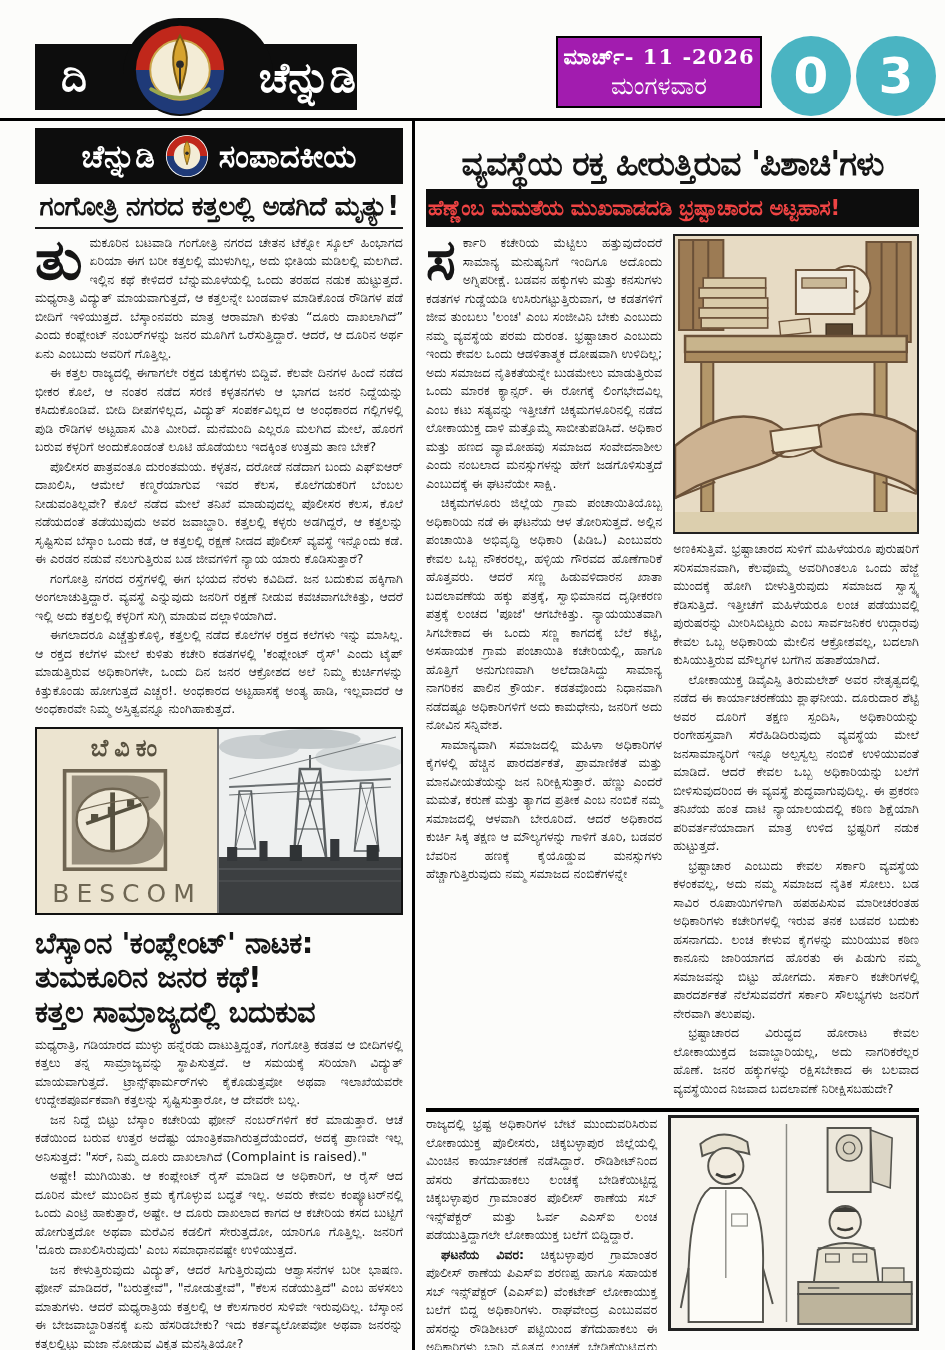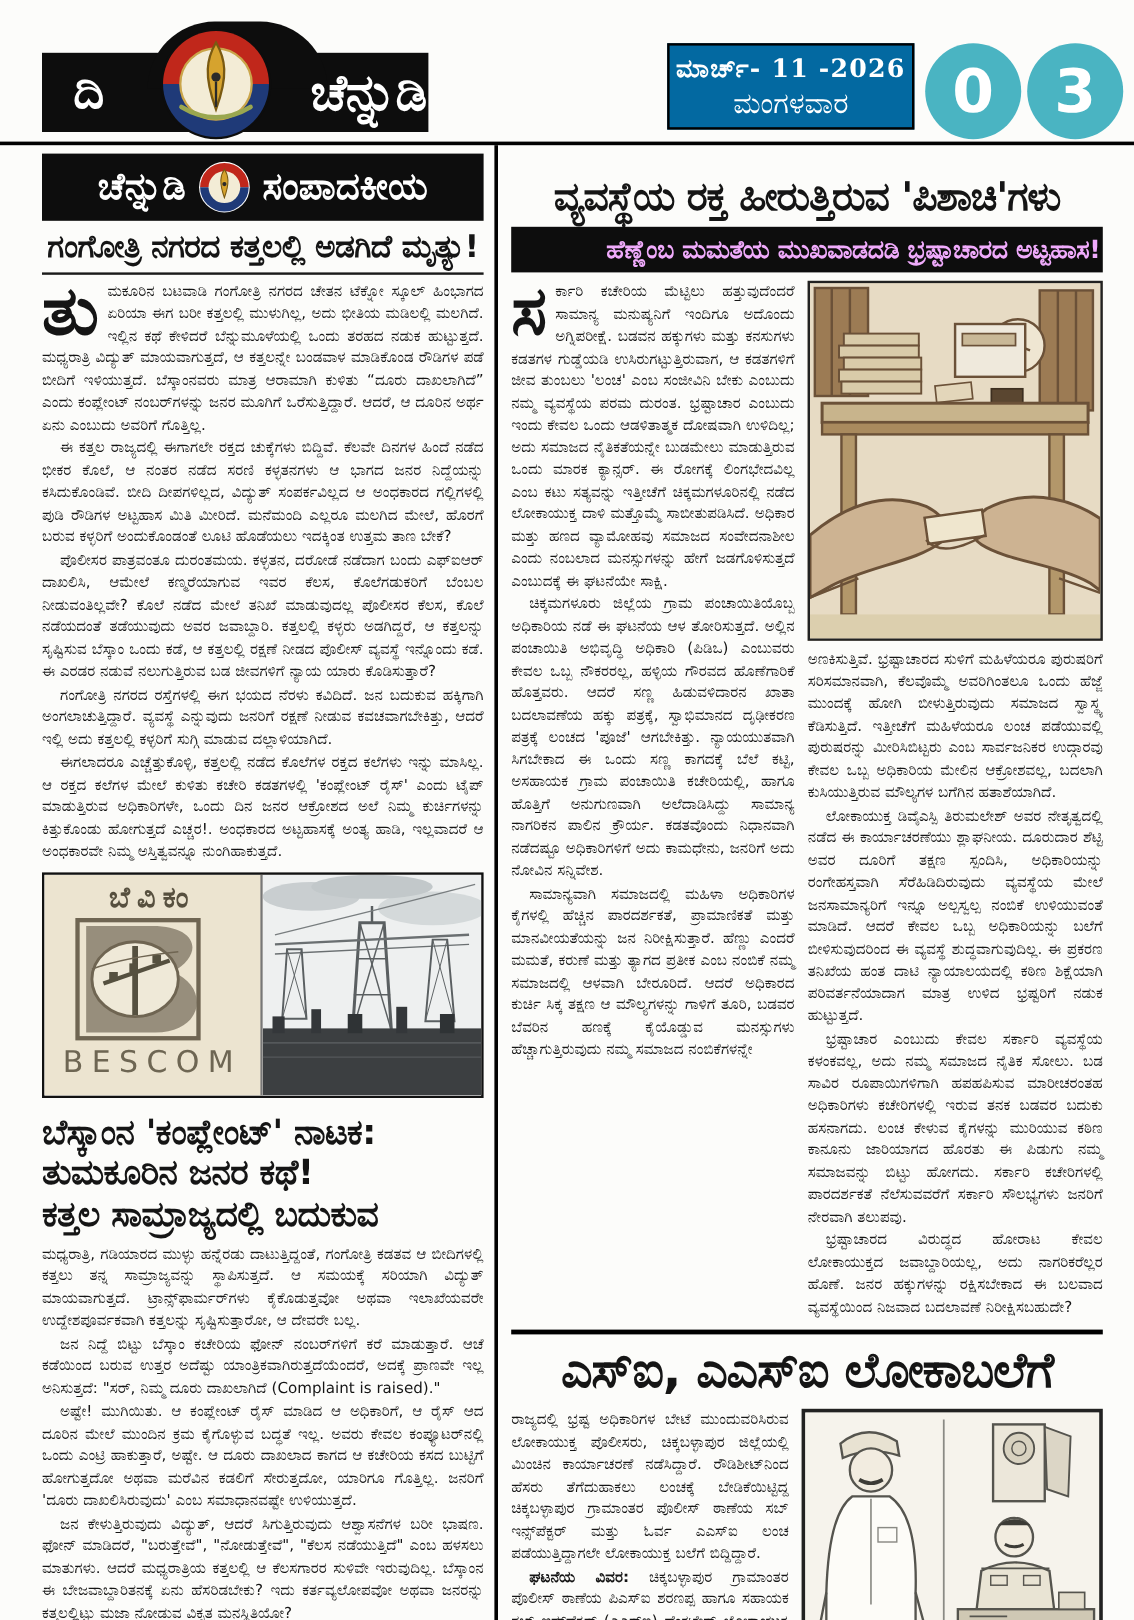--- a/index.html
+++ b/index.html
@@ -6,48 +6,48 @@
   html,body{background:#d9d8d3}
   body{font-family:"DejaVu Sans",sans-serif;color:#151515}
   .page{width:945px;height:1350px;margin:0 auto;background:#fcfcfa;position:relative;overflow:hidden;box-shadow:0 0 6px rgba(0,0,0,.35)}
   
   .header{position:absolute;top:0;left:0;right:0;height:118px}
   .masthead{position:absolute;left:35px;top:44px;width:322px;height:66px;background:#0d0d0d;color:#fff;display:flex;align-items:center}
   .masthead .arch{position:absolute;left:88px;top:-26px;width:150px;height:56px;background:#0d0d0d;border-radius:78px 78px 0 0}
   .mh-the{position:relative;z-index:2;font-size:40px;font-weight:bold;margin-left:26px}
   .mh-logo{position:absolute;left:97px;top:-22px;width:96px;height:96px;z-index:3}
   .mh-title{position:relative;z-index:2;font-size:42px;font-weight:bold;margin-left:172px;letter-spacing:-1px}
-  .datebox{position:absolute;left:556px;top:36px;width:206px;height:72px;background:#0369a1;border:2px solid #000;color:#fff;display:flex;flex-direction:column;align-items:center;justify-content:center;gap:3px}
+  .datebox{position:absolute;left:556px;top:36px;width:206px;height:72px;background:#a21caf;border:2px solid #000;color:#fff;display:flex;flex-direction:column;align-items:center;justify-content:center;gap:3px}
   .datebox .d1{font-family:"DejaVu Serif",serif;font-weight:bold;font-size:21px;letter-spacing:1px}
   .datebox .d2{font-size:24px;font-weight:normal}
   .pagenums{position:absolute;left:766px;top:36px;display:flex}
   .pn-circle{width:80px;height:80px;border-radius:50%;background:#4ab4c2;color:#fff;font-size:50px;font-weight:bold;display:flex;align-items:center;justify-content:center;margin-left:5px}
   
   .content{position:absolute;top:118px;left:0;right:0;bottom:0;border-top:3px solid #000;display:flex}
   .col-left{width:412px;padding:0 9px 0 35px}
   .vdivider{width:3px;background:#000}
   .col-right{flex:1;padding:16px 26px 0 11px}
   
   .edit-banner{background:#0d0d0d;color:#fff;height:56px;margin-top:7px;display:flex;align-items:center;justify-content:center;gap:10px;font-size:31px;font-weight:bold}
   .mini-logo{width:44px;height:44px;flex:0 0 auto}
   .headline1{font-size:26px;font-weight:bold;text-align:center;padding:8px 0 6px;letter-spacing:-.5px;line-height:1.1}
   .bodytext{font-size:12.6px;line-height:1.47;text-align:justify}
   .bodytext p{margin:0 0 1px 0;text-indent:15px}
   .bodytext p.first{text-indent:0}
   .rule-top{border-top:2px solid #1a1a1a;padding-top:5px}
   .dropcap{float:left;font-size:56px;line-height:.82;font-weight:bold;margin:3px 7px 0 0}
   .figure-bescom{border:2px solid #111;height:188px;margin:8px 0 4px;display:flex;overflow:hidden}
-  .panel-logo{width:50%;background:#ece4d0;border-right:2px solid #777;display:flex;flex-direction:column;align-items:center;justify-content:flex-start;padding:5px 4px}
+  .panel-logo{width:50%;background:#ece4d0;border-right:2px solid #777;display:flex;flex-direction:column;align-items:center;justify-content:space-between;padding:5px 4px}
   .panel-logo .klabel{font-size:24px;font-weight:bold;color:#57503f;letter-spacing:6px}
   .panel-logo .elabel{font-size:25px;font-weight:normal;color:#6e6653;letter-spacing:7px}
   .panel-towers{width:50%;background:#eef0f0}
   .headline2{font-size:29px;font-weight:bold;text-align:left;line-height:1.2;padding:7px 0 6px;letter-spacing:-.5px}
   
   .r-headline{font-size:33px;font-weight:bold;text-align:center;padding:7px 0 5px;letter-spacing:-1px;white-space:nowrap}
-  .r-subbar{background:#0d0d0d;color:#f0abfc;font-size:21px;font-weight:bold;text-align:right;padding:7px 2px;margin-bottom:7px;letter-spacing:-.3px}
+  .r-subbar{background:#0d0d0d;color:#ef4444;font-size:21px;font-weight:bold;text-align:left;padding:7px 2px;margin-bottom:7px;letter-spacing:-.3px}
   .r-cols{display:flex;gap:11px}
   .r-c1{width:49%}
   .r-c2{width:51%}
   .figure-bribe{border:2px solid #222;height:300px;background:#e7dbc4;margin-bottom:6px;overflow:hidden}
   .art-sep{border-top:4px solid #000;margin:9px 0 3px}
   .a2-headline{font-size:41px;font-weight:bold;text-align:center;letter-spacing:-1px;padding:3px 0 8px;white-space:nowrap}
   .a2-row{display:flex;gap:11px}
   .a2-c1{width:48%}
   .a2-c2{width:52%}
   .figure-lokayukta{border:3px solid #222;height:216px;background:#f6f3ec;margin-bottom:7px;overflow:hidden}
@@ -237,21 +237,20 @@
           </div>
           <p class="first">ಅಣಕಿಸುತ್ತಿವೆ. ಭ್ರಷ್ಟಾಚಾರದ ಸುಳಿಗೆ ಮಹಿಳೆಯರೂ ಪುರುಷರಿಗೆ ಸರಿಸಮಾನವಾಗಿ, ಕೆಲವೊಮ್ಮೆ ಅವರಿಗಿಂತಲೂ ಒಂದು ಹೆಜ್ಜೆ ಮುಂದಕ್ಕೆ ಹೋಗಿ ಬೀಳುತ್ತಿರುವುದು ಸಮಾಜದ ಸ್ವಾಸ್ಥ್ಯ ಕೆಡಿಸುತ್ತಿದೆ. ಇತ್ತೀಚೆಗೆ ಮಹಿಳೆಯರೂ ಲಂಚ ಪಡೆಯುವಲ್ಲಿ ಪುರುಷರನ್ನು ಮೀರಿಸಿಬಿಟ್ಟರು ಎಂಬ ಸಾರ್ವಜನಿಕರ ಉದ್ಗಾರವು ಕೇವಲ ಒಬ್ಬ ಅಧಿಕಾರಿಯ ಮೇಲಿನ ಆಕ್ರೋಶವಲ್ಲ, ಬದಲಾಗಿ ಕುಸಿಯುತ್ತಿರುವ ಮೌಲ್ಯಗಳ ಬಗೆಗಿನ ಹತಾಶೆಯಾಗಿದೆ.</p>
           <p>ಲೋಕಾಯುಕ್ತ ಡಿವೈಎಸ್ಪಿ ತಿರುಮಲೇಶ್ ಅವರ ನೇತೃತ್ವದಲ್ಲಿ ನಡೆದ ಈ ಕಾರ್ಯಾಚರಣೆಯು ಶ್ಲಾಘನೀಯ. ದೂರುದಾರ ಶೆಟ್ಟಿ ಅವರ ದೂರಿಗೆ ತಕ್ಷಣ ಸ್ಪಂದಿಸಿ, ಅಧಿಕಾರಿಯನ್ನು ರಂಗೇಹಸ್ತವಾಗಿ ಸೆರೆಹಿಡಿದಿರುವುದು ವ್ಯವಸ್ಥೆಯ ಮೇಲೆ ಜನಸಾಮಾನ್ಯರಿಗೆ ಇನ್ನೂ ಅಲ್ಪಸ್ವಲ್ಪ ನಂಬಿಕೆ ಉಳಿಯುವಂತೆ ಮಾಡಿದೆ. ಆದರೆ ಕೇವಲ ಒಬ್ಬ ಅಧಿಕಾರಿಯನ್ನು ಬಲೆಗೆ ಬೀಳಿಸುವುದರಿಂದ ಈ ವ್ಯವಸ್ಥೆ ಶುದ್ಧವಾಗುವುದಿಲ್ಲ. ಈ ಪ್ರಕರಣ ತನಿಖೆಯ ಹಂತ ದಾಟಿ ನ್ಯಾಯಾಲಯದಲ್ಲಿ ಕಠಿಣ ಶಿಕ್ಷೆಯಾಗಿ ಪರಿವರ್ತನೆಯಾದಾಗ ಮಾತ್ರ ಉಳಿದ ಭ್ರಷ್ಟರಿಗೆ ನಡುಕ ಹುಟ್ಟುತ್ತದೆ.</p>
           <p>ಭ್ರಷ್ಟಾಚಾರ ಎಂಬುದು ಕೇವಲ ಸರ್ಕಾರಿ ವ್ಯವಸ್ಥೆಯ ಕಳಂಕವಲ್ಲ, ಅದು ನಮ್ಮ ಸಮಾಜದ ನೈತಿಕ ಸೋಲು. ಬಡ ಸಾವಿರ ರೂಪಾಯಿಗಳಿಗಾಗಿ ಹಪಹಪಿಸುವ ಮಾರೀಚರಂತಹ ಅಧಿಕಾರಿಗಳು ಕಚೇರಿಗಳಲ್ಲಿ ಇರುವ ತನಕ ಬಡವರ ಬದುಕು ಹಸನಾಗದು. ಲಂಚ ಕೇಳುವ ಕೈಗಳನ್ನು ಮುರಿಯುವ ಕಠಿಣ ಕಾನೂನು ಜಾರಿಯಾಗದ ಹೊರತು ಈ ಪಿಡುಗು ನಮ್ಮ ಸಮಾಜವನ್ನು ಬಿಟ್ಟು ಹೋಗದು. ಸರ್ಕಾರಿ ಕಚೇರಿಗಳಲ್ಲಿ ಪಾರದರ್ಶಕತೆ ನೆಲೆಸುವವರೆಗೆ ಸರ್ಕಾರಿ ಸೌಲಭ್ಯಗಳು ಜನರಿಗೆ ನೇರವಾಗಿ ತಲುಪವು.</p>
           <p>ಭ್ರಷ್ಟಾಚಾರದ ವಿರುದ್ಧದ ಹೋರಾಟ ಕೇವಲ ಲೋಕಾಯುಕ್ತದ ಜವಾಬ್ದಾರಿಯಲ್ಲ, ಅದು ನಾಗರಿಕರೆಲ್ಲರ ಹೊಣೆ. ಜನರ ಹಕ್ಕುಗಳನ್ನು ರಕ್ಷಿಸಬೇಕಾದ ಈ ಬಲವಾದ ವ್ಯವಸ್ಥೆಯಿಂದ ನಿಜವಾದ ಬದಲಾವಣೆ ನಿರೀಕ್ಷಿಸಬಹುದೇ?</p>
         </div>
       </div>
 
       <div class="art-sep"></div>
 
-      <div class="a2-headline">ಎಸ್‍ಐ, ಎಎಸ್‍ಐ ಲೋಕಾಬಲೆಗೆ</div>
 
       <div class="a2-row">
         <div class="a2-c1 bodytext">
           <p class="first"><b class="lead"></b> <span>ರಾಜ್ಯದಲ್ಲಿ ಭ್ರಷ್ಟ ಅಧಿಕಾರಿಗಳ ಬೇಟೆ ಮುಂದುವರಿಸಿರುವ ಲೋಕಾಯುಕ್ತ ಪೊಲೀಸರು, ಚಿಕ್ಕಬಳ್ಳಾಪುರ ಜಿಲ್ಲೆಯಲ್ಲಿ ಮಿಂಚಿನ ಕಾರ್ಯಾಚರಣೆ ನಡೆಸಿದ್ದಾರೆ. ರೌಡಿಶೀಟ್‌ನಿಂದ ಹೆಸರು ತೆಗೆದುಹಾಕಲು ಲಂಚಕ್ಕೆ ಬೇಡಿಕೆಯಿಟ್ಟಿದ್ದ ಚಿಕ್ಕಬಳ್ಳಾಪುರ ಗ್ರಾಮಾಂತರ ಪೊಲೀಸ್ ಠಾಣೆಯ ಸಬ್ ಇನ್ಸ್‌ಪೆಕ್ಟರ್ ಮತ್ತು ಓರ್ವ ಎಎಸ್‌ಐ ಲಂಚ ಪಡೆಯುತ್ತಿದ್ದಾಗಲೇ ಲೋಕಾಯುಕ್ತ ಬಲೆಗೆ ಬಿದ್ದಿದ್ದಾರೆ.</span></p>
           <p><b class="lead">ಘಟನೆಯ ವಿವರ:</b> <span>ಚಿಕ್ಕಬಳ್ಳಾಪುರ ಗ್ರಾಮಾಂತರ ಪೊಲೀಸ್ ಠಾಣೆಯ ಪಿಎಸ್‌ಐ ಶರಣಪ್ಪ ಹಾಗೂ ಸಹಾಯಕ ಸಬ್ ಇನ್ಸ್‌ಪೆಕ್ಟರ್ (ಎಎಸ್‌ಐ) ವೆಂಕಟೇಶ್ ಲೋಕಾಯುಕ್ತ ಬಲೆಗೆ ಬಿದ್ದ ಅಧಿಕಾರಿಗಳು. ರಾಘವೇಂದ್ರ ಎಂಬುವವರ ಹೆಸರನ್ನು ರೌಡಿಶೀಟರ್ ಪಟ್ಟಿಯಿಂದ ತೆಗೆದುಹಾಕಲು ಈ ಅಧಿಕಾರಿಗಳು ಭಾರಿ ಮೊತ್ತದ ಲಂಚಕ್ಕೆ ಬೇಡಿಕೆಯಿಟ್ಟಿದ್ದರು ಎನ್ನಲಾಗಿದೆ.</span></p>
 
         </div>
         <div class="a2-c2 bodytext">
           <div class="figure-lokayukta">
             <svg viewBox="0 0 250 210" width="100%" height="100%" preserveAspectRatio="none">

